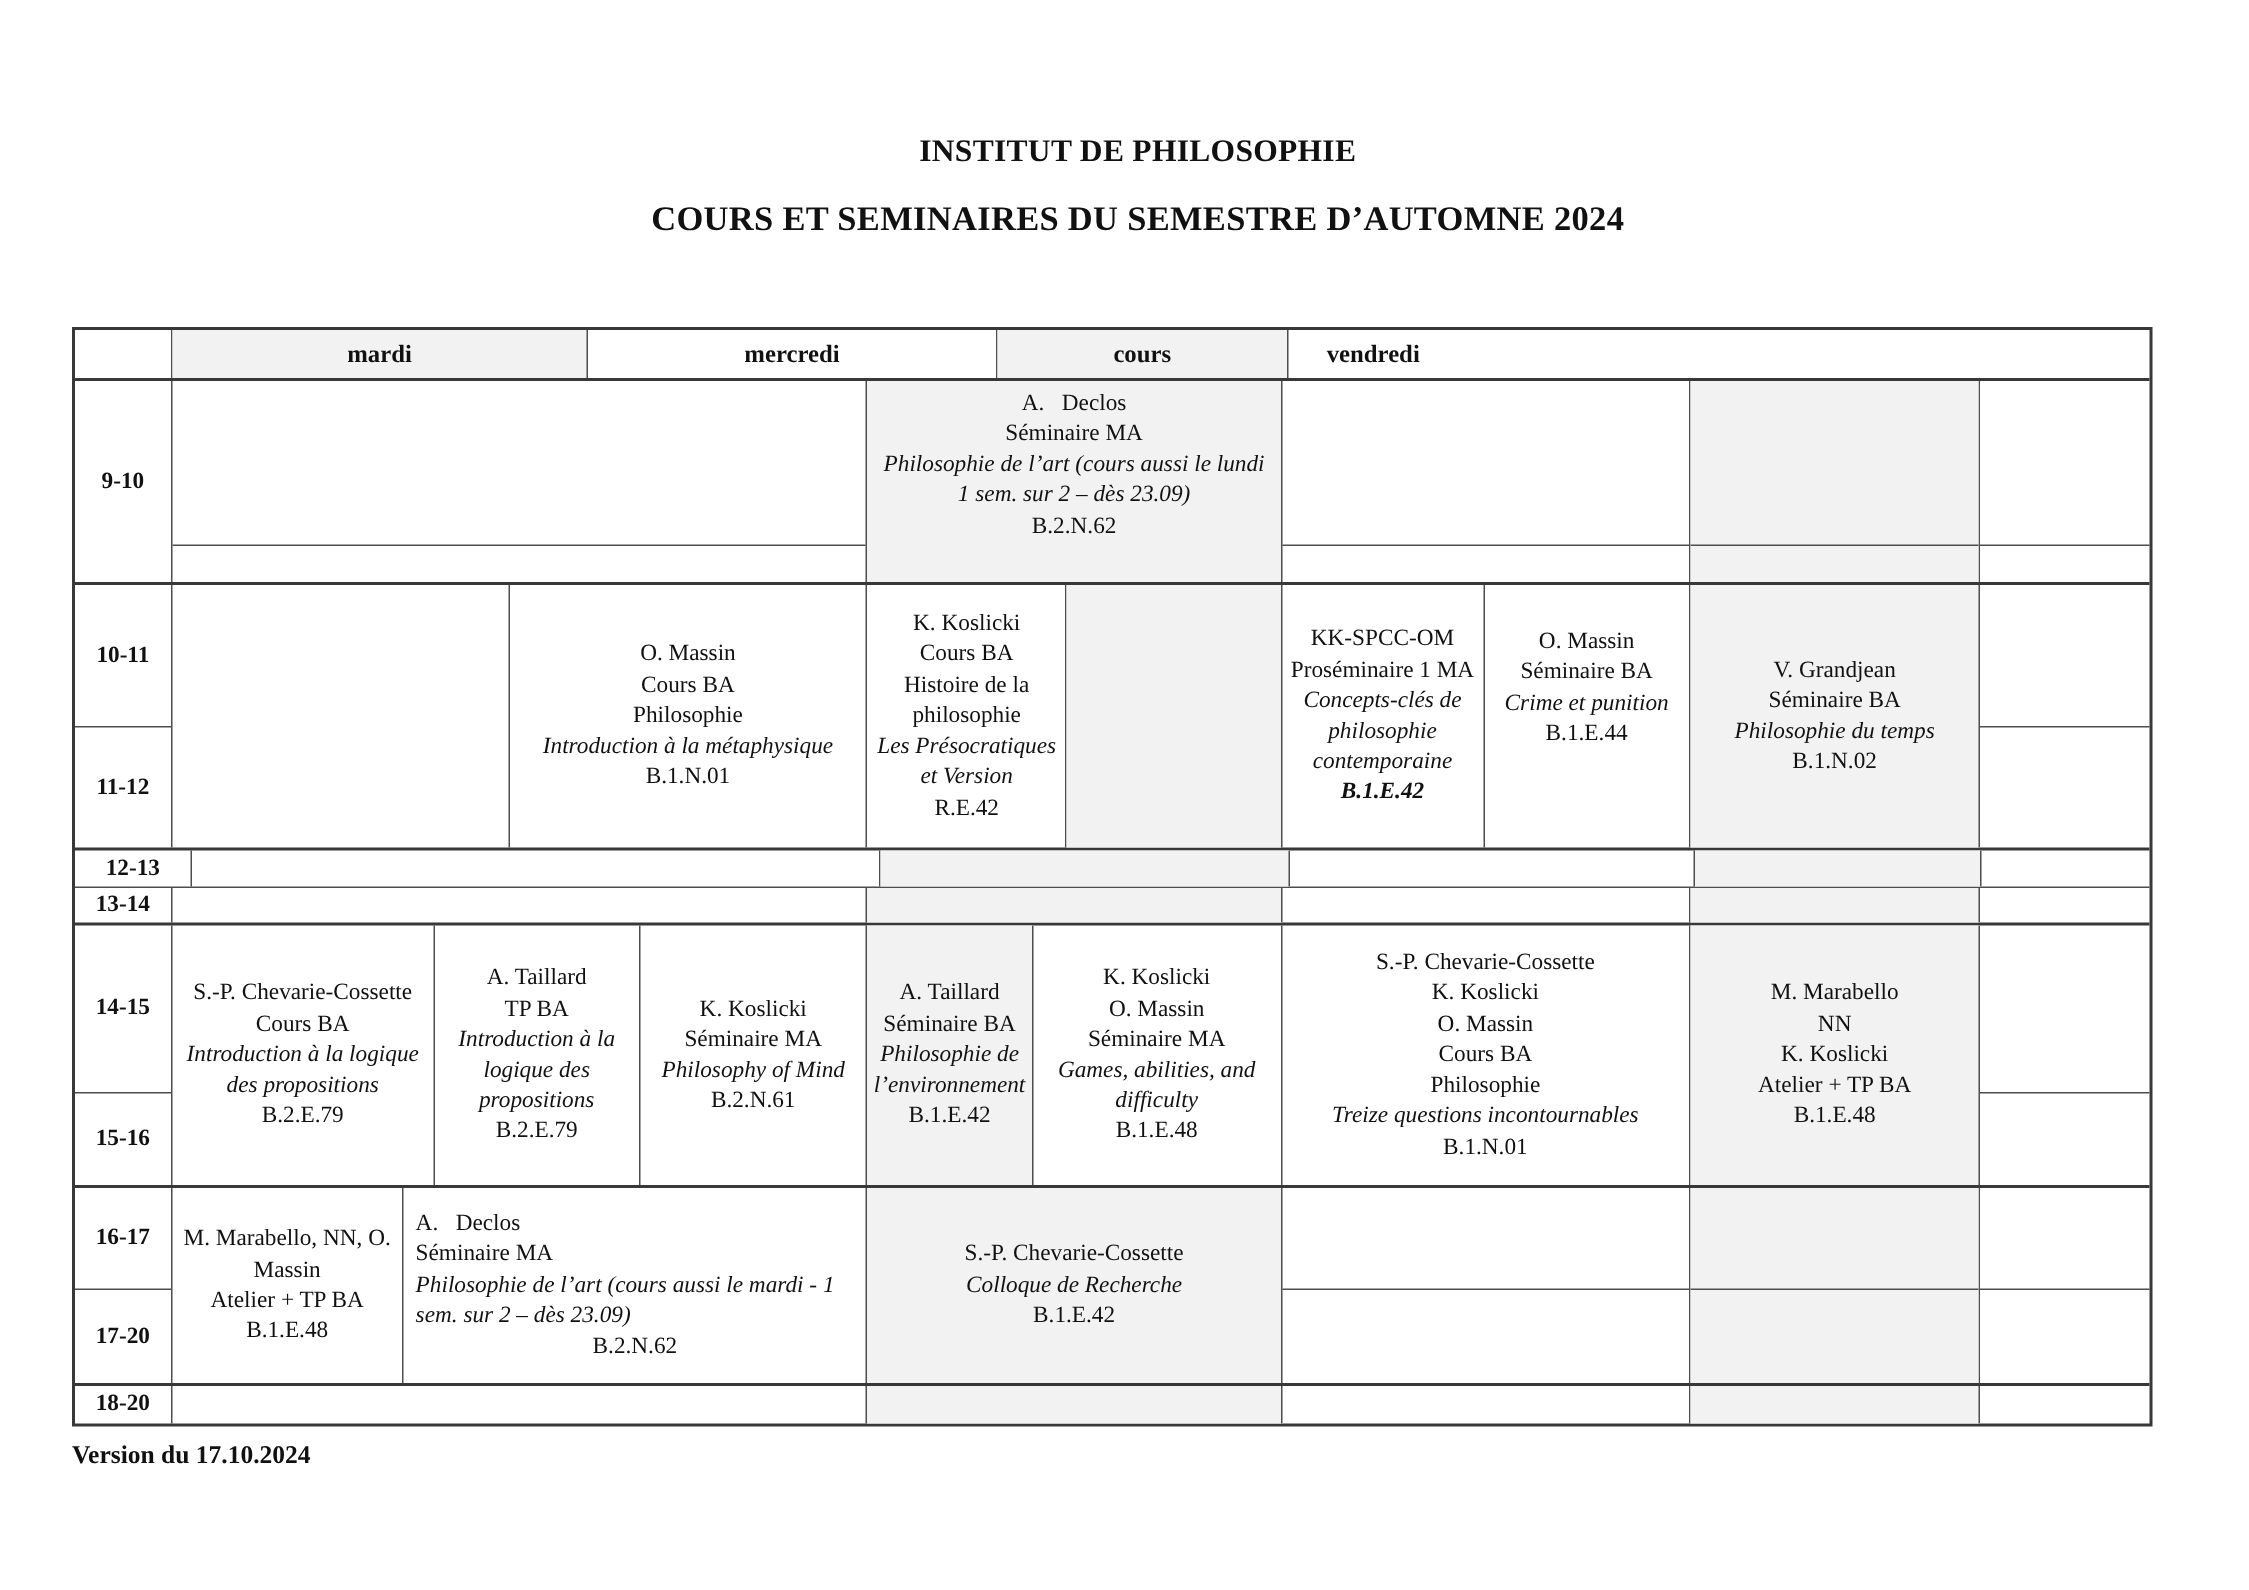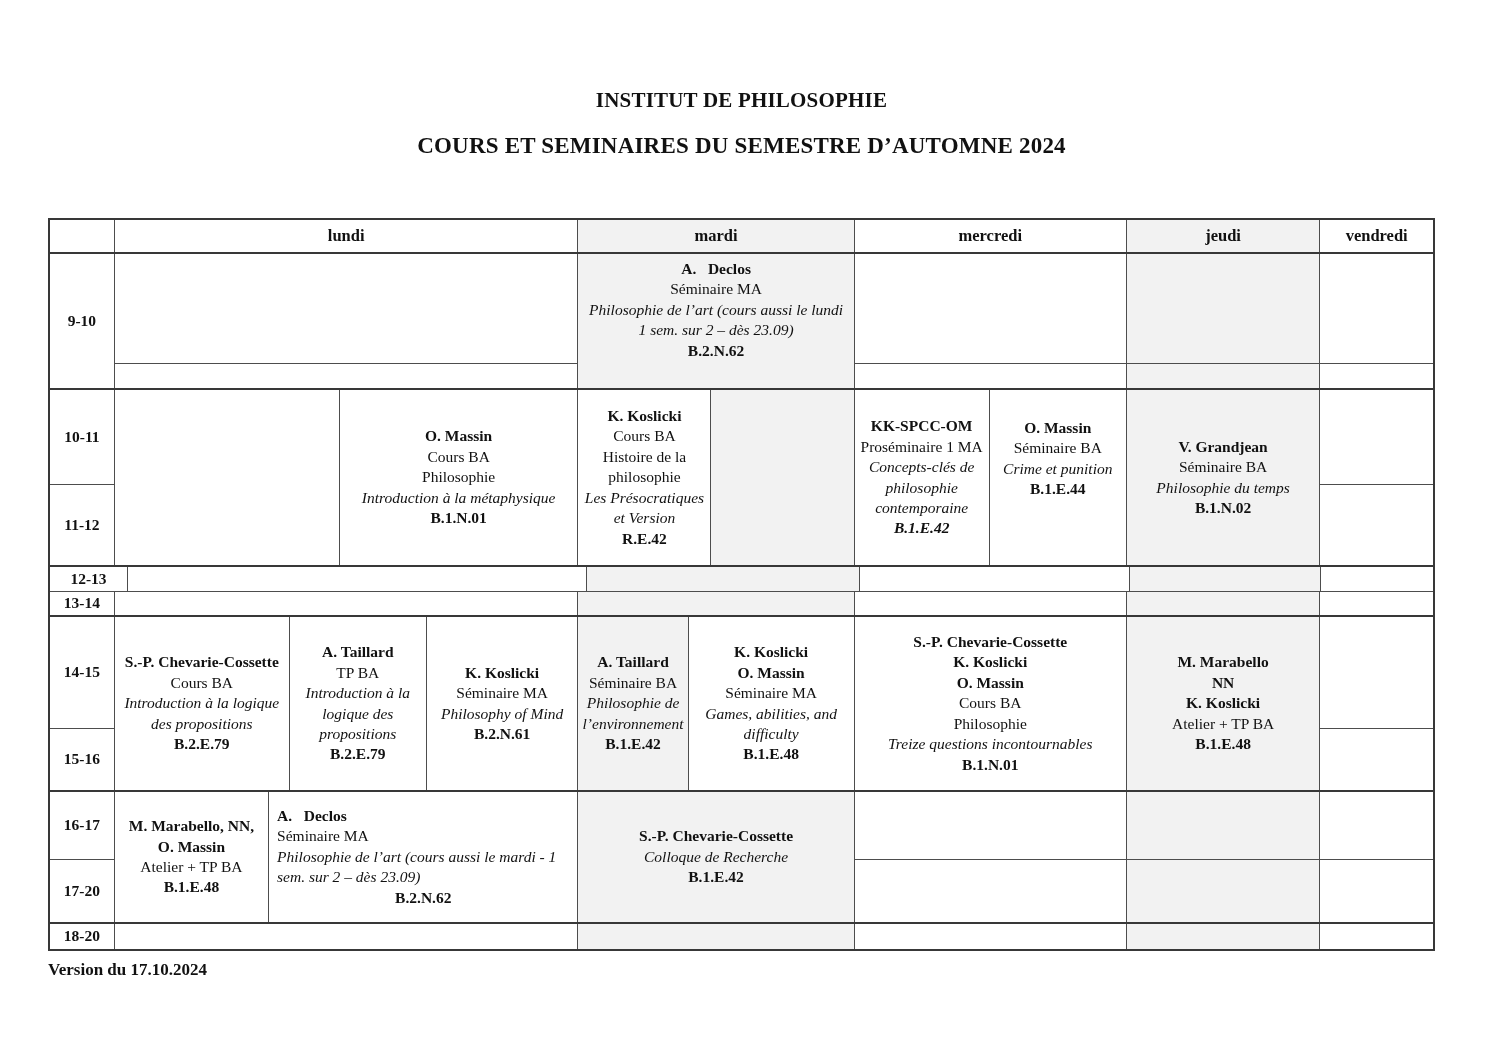--- a/index.html
+++ b/index.html
@@ -2,21 +2,21 @@
 <html style="--shaded: #f2f2f2; --border: #4d4d4d; --thick: #383838;"><head>
 <meta charset="utf-8">
 <style>
   :root { --shaded:#f2f2f2; --border:#4d4d4d; --thick:#383838; --ink:#111; }
   * { box-sizing: border-box; margin:0; padding:0; }
   body {
     width:1499px; height:1060px; background:#ffffff; position:relative;
     font-family:"Liberation Serif","DejaVu Serif",serif; color:var(--ink);
     overflow:hidden;
   }
-  .titles { position:absolute; left:48px; top:88px; width:1387px; text-align:center; }
+  .titles { position:absolute; left:65px; top:88px; width:1387px; text-align:center; }
   .title1 { font-weight:bold; font-size:21px; letter-spacing:.2px; }
   .title2 { font-weight:bold; font-size:23px; margin-top:20px; letter-spacing:.2px; }
 
   .tbl {
     position:absolute; left:48px; top:218px; width:1387px;
     border:2px solid var(--thick); background:#fff;
   }
   .band { display:flex; border-bottom:2px solid var(--thick); }
   .band.thin { border-bottom:1px solid var(--border); }
   .band:last-child { border-bottom:none; }
@@ -36,44 +36,43 @@
   .subrow { display:flex; padding:0; }
   .subrow > .cell { border-right:1px solid var(--border); height:100%; }
   .subrow > .cell:last-child { border-right:none; }
   .grow { flex:1 1 auto; }
 
   .shaded { background:var(--shaded); }
   .day  { font-weight:bold; font-size:16.5px; }
   .time { font-weight:bold; font-size:15.5px; }
 
   .ln { display:block; white-space:pre-wrap; }
-  .b  { font-weight:bold; }
+  .b  { font-weight:normal; }
   .i  { font-style:italic; }
   .bi { font-weight:bold; font-style:italic; }
   .cell.left { align-items:stretch; text-align:left; padding-left:8px; padding-right:8px; }
   .cell.left .ln.c { text-align:center; }
 
   .version { position:absolute; left:48px; top:960px; font-weight:bold; font-size:17px; }
 </style>
 </head>
 <body>
 
 <div class="titles">
   <div class="title1">INSTITUT DE PHILOSOPHIE</div>
   <div class="title2">COURS ET SEMINAIRES DU SEMESTRE D’AUTOMNE 2024</div>
 </div>
 
 <div class="tbl">
 
   <div class="band" style="height:34px">
     <div class="cell" style="width:65px"></div>
-    <div class="cell day" style="width:465px">lundi</div>
     <div class="cell day shaded" style="width:277px">mardi</div>
     <div class="cell day" style="width:273px">mercredi</div>
-    <div class="cell day shaded" style="width:194px">jeudi</div>
+    <div class="cell day shaded" style="width:194px">cours</div>
     <div class="cell day" style="width:113px">vendredi</div>
   </div>
 
   <div class="band" style="height:136px">
     <div class="colstack" style="width:65px">
       <div class="cell time grow">9-10</div>
     </div>
     <div class="colstack" style="width:465px">
       <div class="cell" style="height:110px"></div>
       <div class="cell grow"></div>

